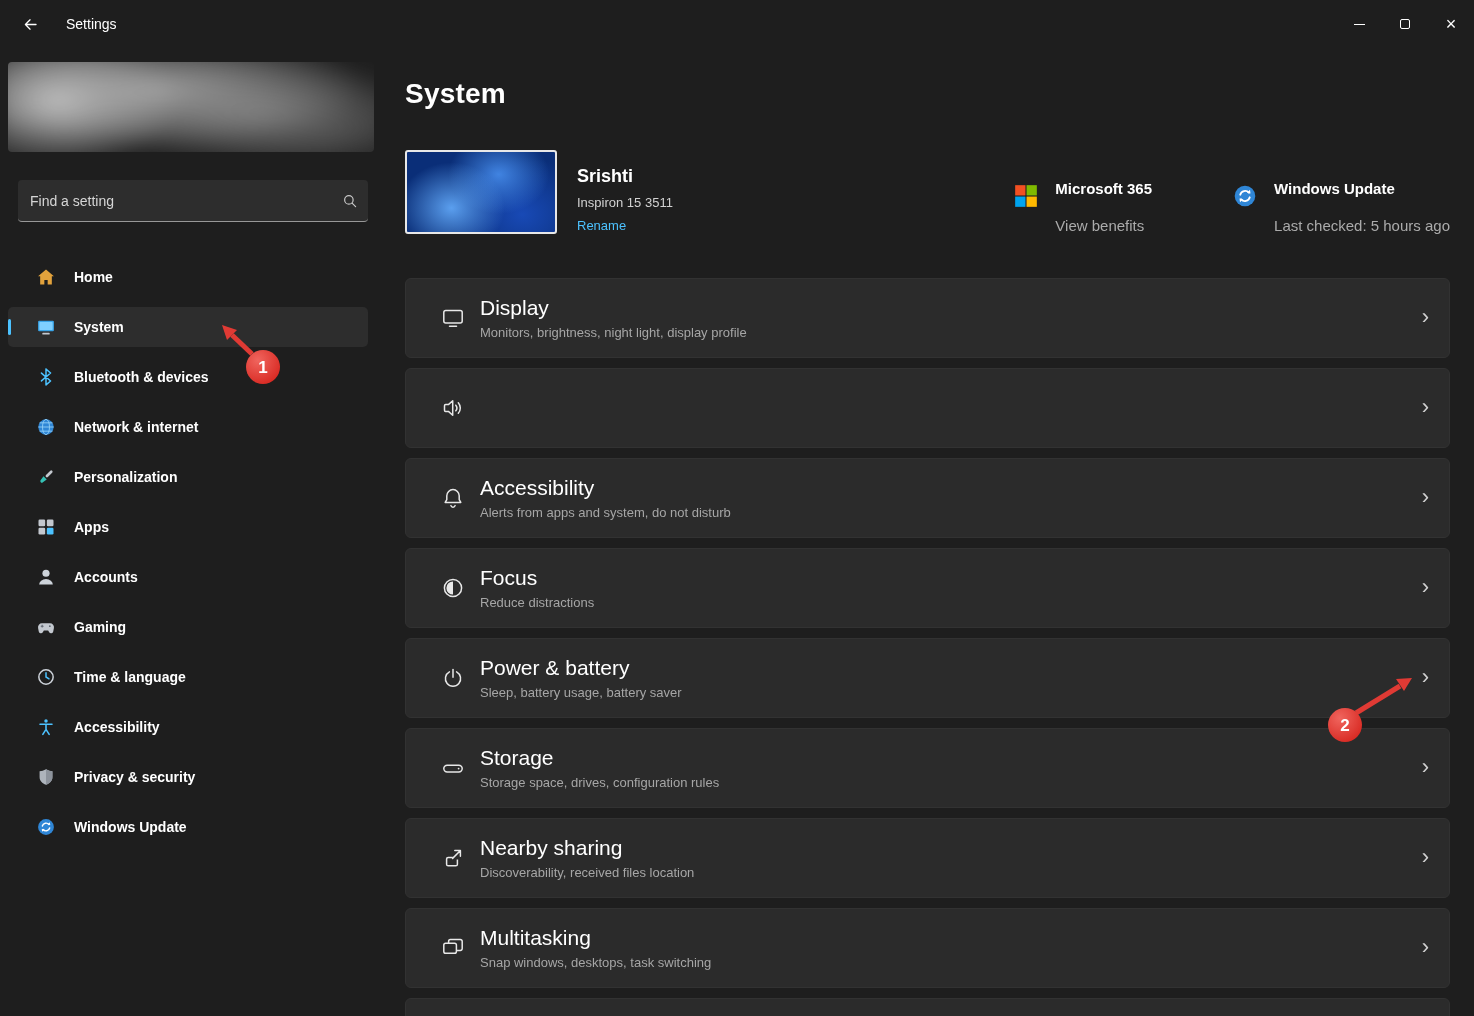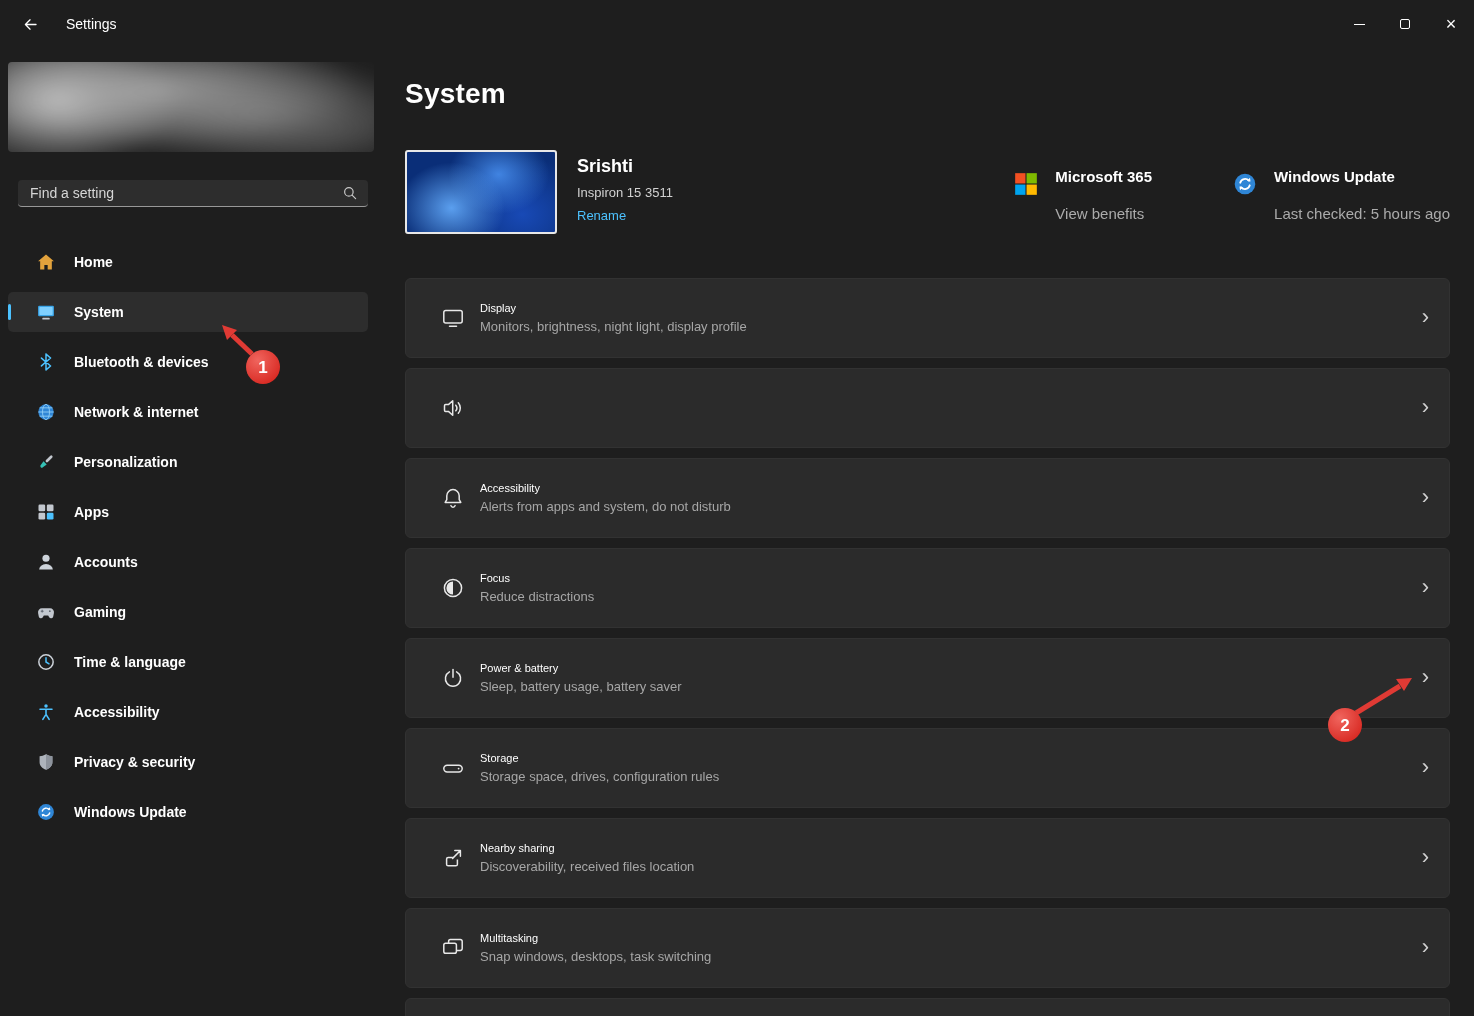--- a/index.html
+++ b/index.html
@@ -40,21 +40,21 @@
   .profile-blur-inner {
     position: absolute; left: -14px; top: -14px; right: -14px; bottom: -14px;
     background:
       radial-gradient(45% 85% at 16% 45%, #bdbdbd 0%, rgba(130,130,130,0) 70%),
       radial-gradient(70% 70% at 42% 35%, #9d9d9d 0%, rgba(110,110,110,0) 75%),
       radial-gradient(55% 60% at 68% 55%, #6e6e6e 0%, rgba(70,70,70,0) 80%),
       radial-gradient(40% 50% at 85% 70%, #3c3c3c 0%, rgba(40,40,40,0) 85%);
     filter: blur(9px);
   }
   .search-box {
-    margin-top: 28px; height: 27px; background: #2d2d2d;
+    margin-top: 28px; height: 42px; background: #2d2d2d;
     border-radius: 4px; border-bottom: 1px solid #989898;
     display: flex; align-items: center; padding: 0 10px 0 12px;
   }
   .search-box input {
     flex: 1; background: transparent; border: none; outline: none;
     color: #e6e6e6; font-size: 14px; font-family: "Liberation Sans", sans-serif;
   }
   .search-box input::placeholder { color: #d6d6d6; }
   .search-icon { width: 16px; height: 16px; display: flex; flex-shrink: 0; }
 
@@ -69,21 +69,21 @@
     content: ""; position: absolute; left: 0; top: 12px;
     width: 3px; height: 16px; border-radius: 2px; background: #4cc2ff;
   }
   .nav-icon { width: 20px; height: 20px; margin-right: 18px; display: flex; flex-shrink: 0; }
   .nav-icon svg { width: 100%; height: 100%; }
 
   
   .main { flex: 1; padding: 30px 24px 0 17px; overflow: hidden; }
   .page-title { font-size: 28px; font-weight: 700; letter-spacing: 0.2px; }
 
-  .header-row { display: flex; align-items: flex-start; margin-top: 40px; }
+  .header-row { display: flex; align-items: flex-end; margin-top: 40px; }
   .device-thumb {
     width: 152px; height: 84px; border: 2px solid #e8e8e8; border-radius: 3px;
     flex-shrink: 0;
     background:
       radial-gradient(60% 95% at 30% 70%, rgba(95,165,245,0.95) 0%, rgba(95,165,245,0) 60%),
       radial-gradient(55% 80% at 62% 28%, rgba(70,140,235,0.9) 0%, rgba(70,140,235,0) 62%),
       radial-gradient(75% 110% at 78% 78%, rgba(25,75,185,0.95) 0%, rgba(25,75,185,0) 65%),
       #0a2e78;
   }
   .device-info { margin-left: 20px; margin-top: 6px; }
@@ -101,21 +101,21 @@
 
   .rows { margin-top: 44px; }
   .settings-row {
     height: 80px; background: #2b2b2b; border: 1px solid #323232; border-radius: 6px;
     margin-bottom: 10px; display: flex; align-items: center;
     padding: 0 20px 0 35px; cursor: pointer;
   }
   .row-icon { width: 24px; height: 24px; margin-right: 15px; flex-shrink: 0; }
   .row-icon svg { width: 100%; height: 100%; }
   .row-text { display: flex; flex-direction: column; }
-  .row-title { font-size: 11px; color: #ffffff; }
+  .row-title { font-size: 21px; color: #ffffff; }
   .row-sub { font-size: 13px; color: #a6a6a6; margin-top: 5px; }
   .row-chevron { margin-left: auto; color: #d0d0d0; font-size: 22px; line-height: 1; padding-bottom: 3px; }
 
   
   .annotations {
     position: absolute; left: 0; top: 0; width: 1474px; height: 1016px;
     pointer-events: none; z-index: 50;
   }
 </style>
 </head>

